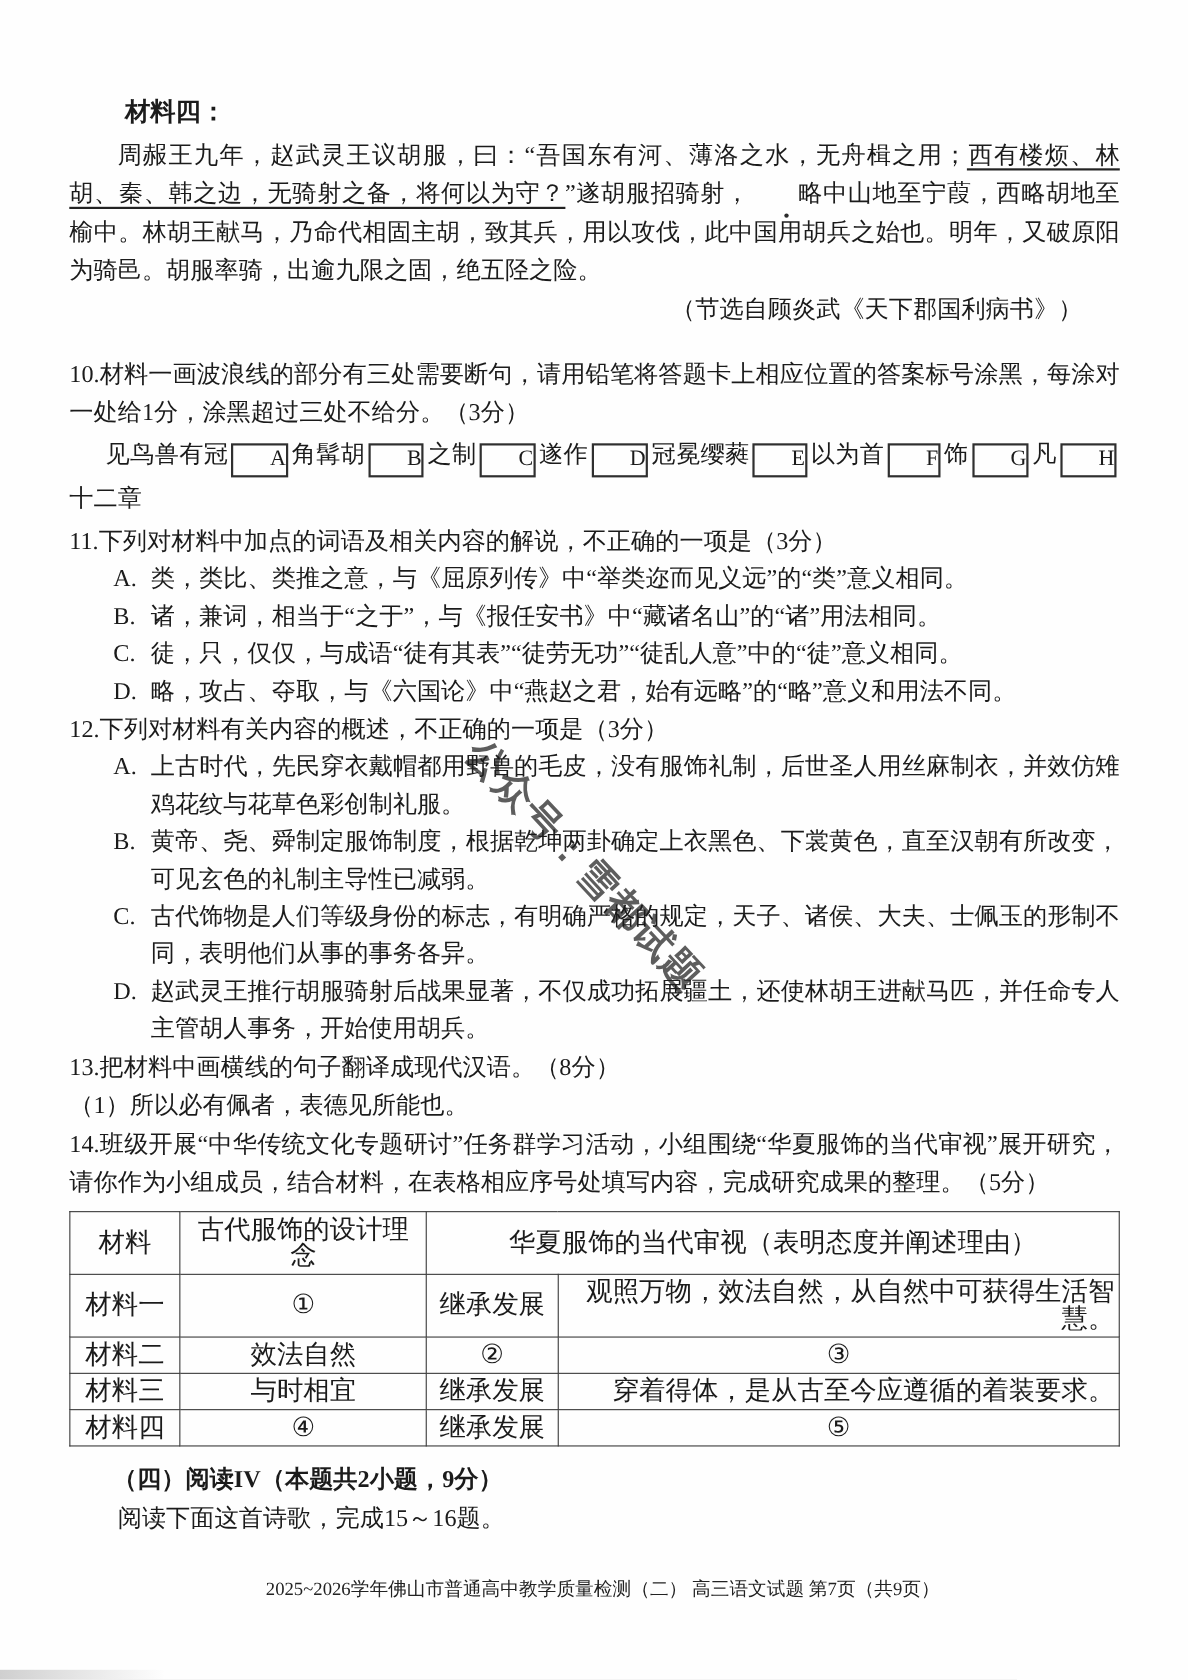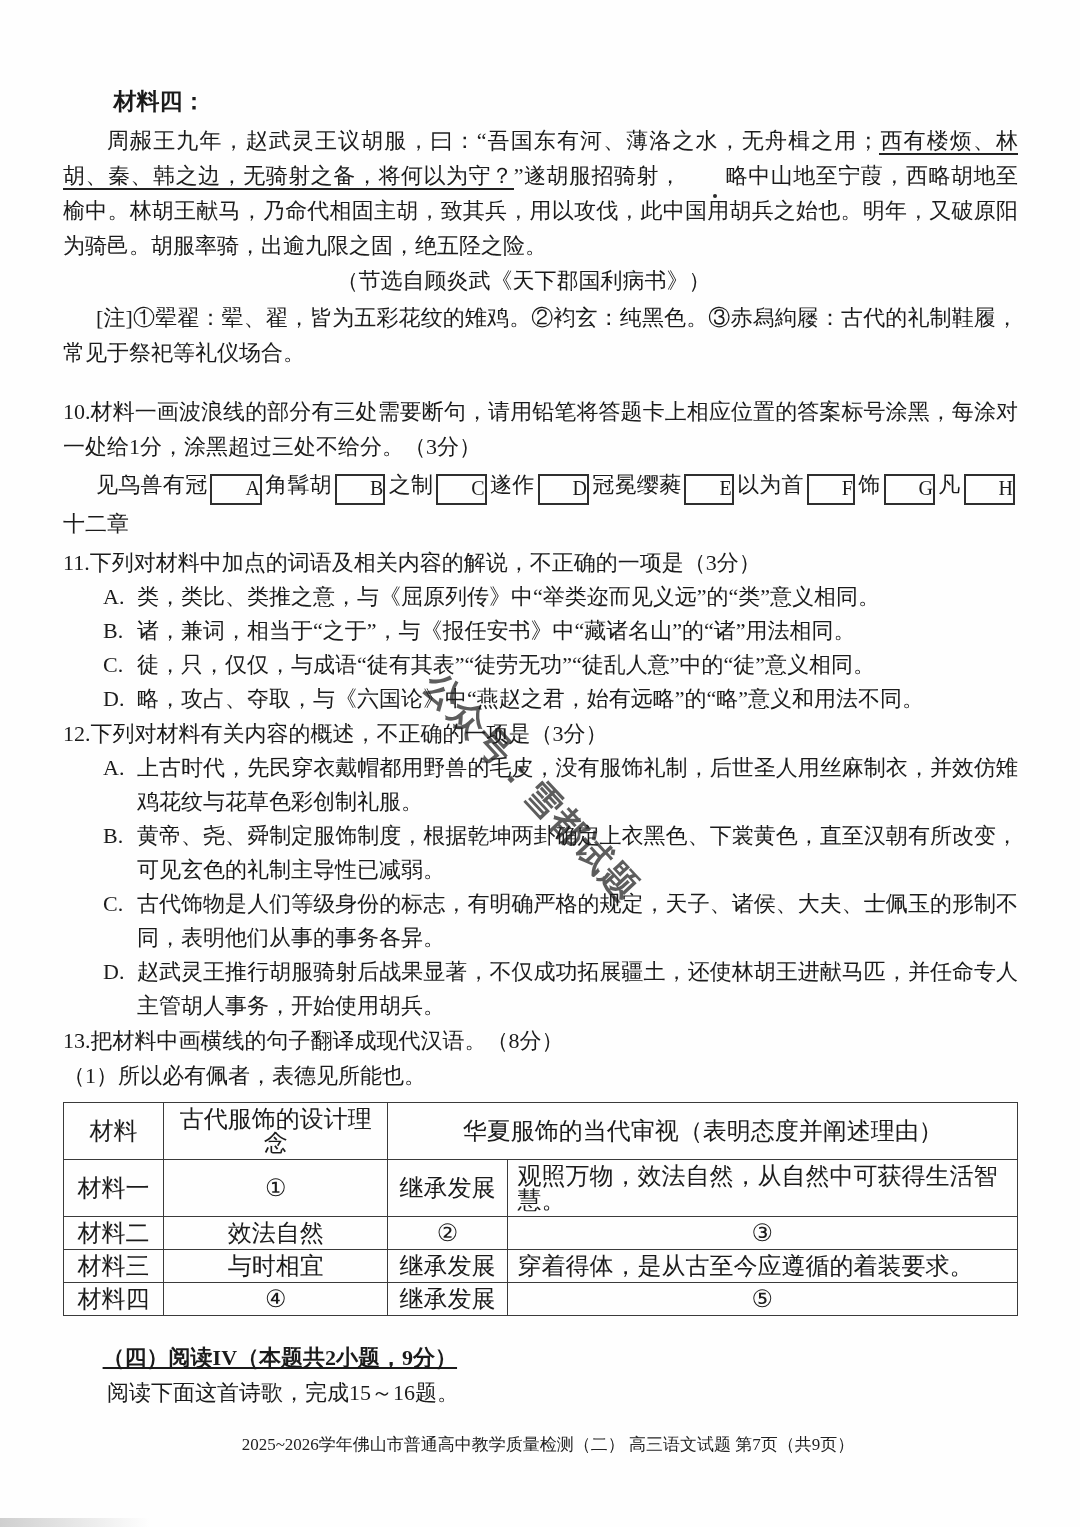--- a/index.html
+++ b/index.html
@@ -28,21 +28,21 @@
     font-family:Liberation Serif, serif;
   }
   .para{margin:4px 0 0 0;text-indent:2em;}
   .ul{border-bottom:2px solid #232323;}
   .dot-em{position:relative;display:inline-block;}
   .dot-em::after{
     content:"";position:absolute;left:50%;bottom:-5px;
     width:4px;height:4px;border-radius:50%;
     background:#2a2a2a;transform:translateX(-50%);
   }
-  .attribution{margin:0;text-align:center;padding-right:34px;text-indent:0;}
+  .attribution{margin:0;text-align:right;padding-right:34px;text-indent:0;}
   .note{margin:2px 0 0 0;text-indent:1.5em;}
   .q{margin:0;text-indent:0;}
   .q.gap-lg{margin-top:24px;}
   .seg-line{margin:2px 0 2px 0;text-indent:1.5em;line-height:38px;}
   .seg-box{
     display:inline-block;
     border:2px solid #2f2f2f;
     min-width:21px;height:27px;line-height:25px;
     text-align:center;
     margin:0 3px;
@@ -62,27 +62,26 @@
     font-size:24px;
     line-height:24px;
     text-align:center;
   }
   .research-table th,.research-table td{
     border:1.6px solid #3a3a3a;
     padding:4px 4px;
     font-weight:normal;
     height:24px;
   }
-  .research-table td.left{text-align:left;padding-left:10px;}
+  .research-table td.left{text-align:right;padding-left:10px;}
   .section-head{
-    margin:24px 0 0 0;
+    margin:12px 0 0 0;
     font-weight:bold;
     text-indent:1.8em;
     font-size:22px;
-    text-decoration:underline;
   }
   .lead{margin:0;text-indent:2em;}
   .page-footer{
     position:absolute;
     left:16px;right:0;top:1433px;
     text-align:center;
     font-size:17px;
     color:#222;
     z-index:2;
   }
@@ -116,21 +115,20 @@
   <div class="scan-smudge"></div>
 
   <div class="content">
 
     <p class="mat-title">材料四：</p>
 
     <p class="para"><span>周赧王九年，赵武灵王议胡服，曰：“吾国东有河、薄洛之水，无舟楫之用；</span><span class="ul">西有楼烦、林胡、秦、韩之边，无骑射之备，将何以为守？</span><span>”遂胡服招骑射，</span><span class="dot-em">略</span><span>中山地至宁葭，西略胡地至榆中。林胡王献马，乃命代相固主胡，致其兵，用以攻伐，此中国用胡兵之始也。明年，又破原阳为骑邑。胡服率骑，出逾九限之固，绝五陉之险。</span></p>
 
     <p class="attribution">（节选自顾炎武《天下郡国利病书》）</p>
 
-    <p class="note">[注]①翚翟：翚、翟，皆为五彩花纹的雉鸡。②袀玄：纯黑色。③赤舄絇屦：古代的礼制鞋履，常见于祭祀等礼仪场合。</p>
 
     <p class="q gap-lg">10.材料一画波浪线的部分有三处需要断句，请用铅笔将答题卡上相应位置的答案标号涂黑，每涂对一处给1分，涂黑超过三处不给分。（3分）</p>
 
     <p class="seg-line"><span>见鸟兽有冠</span><span class="seg-box">A</span><span>角髯胡</span><span class="seg-box">B</span><span>之制</span><span class="seg-box">C</span><span>遂作</span><span class="seg-box">D</span><span>冠冕缨蕤</span><span class="seg-box">E</span><span>以为首</span><span class="seg-box">F</span><span>饰</span><span class="seg-box">G</span><span>凡</span><span class="seg-box">H</span><span>十二章</span></p>
 
     <p class="q">11.下列对材料中加点的词语及相关内容的解说，不正确的一项是（3分）</p>
     <div class="opt">
         <span class="opt-label">A.</span>
         <span class="opt-text">类，类比、类推之意，与《屈原列传》中“举类迩而见义远”的“类”意义相同。</span>
       </div>
@@ -161,20 +159,21 @@
         <span class="opt-text">古代饰物是人们等级身份的标志，有明确严格的规定，天子、诸侯、大夫、士佩玉的形制不同，表明他们从事的事务各异。</span>
       </div>
     <div class="opt">
         <span class="opt-label">D.</span>
         <span class="opt-text">赵武灵王推行胡服骑射后战果显著，不仅成功拓展疆土，还使林胡王进献马匹，并任命专人主管胡人事务，开始使用胡兵。</span>
       </div>
 
     <p class="q">13.把材料中画横线的句子翻译成现代汉语。（8分）</p>
     <p class="subq">（1）所以必有佩者，表德见所能也。</p>
 
+    <p class="q">14.班级开展“中华传统文化专题研讨”任务群学习活动，小组围绕“华夏服饰的当代审视”展开研究，请你作为小组成员，结合材料，在表格相应序号处填写内容，完成研究成果的整理。（5分）</p>
 
     <table class="research-table outer">
       <tbody>
           <tr>
         <th style="width:10.5%">材料</th>
         <th style="width:23.5%">古代服饰的设计理念</th>
         <th colspan="2">华夏服饰的当代审视（表明态度并阐述理由）</th>
       </tr>
       <tr>
         <td>材料一</td>

